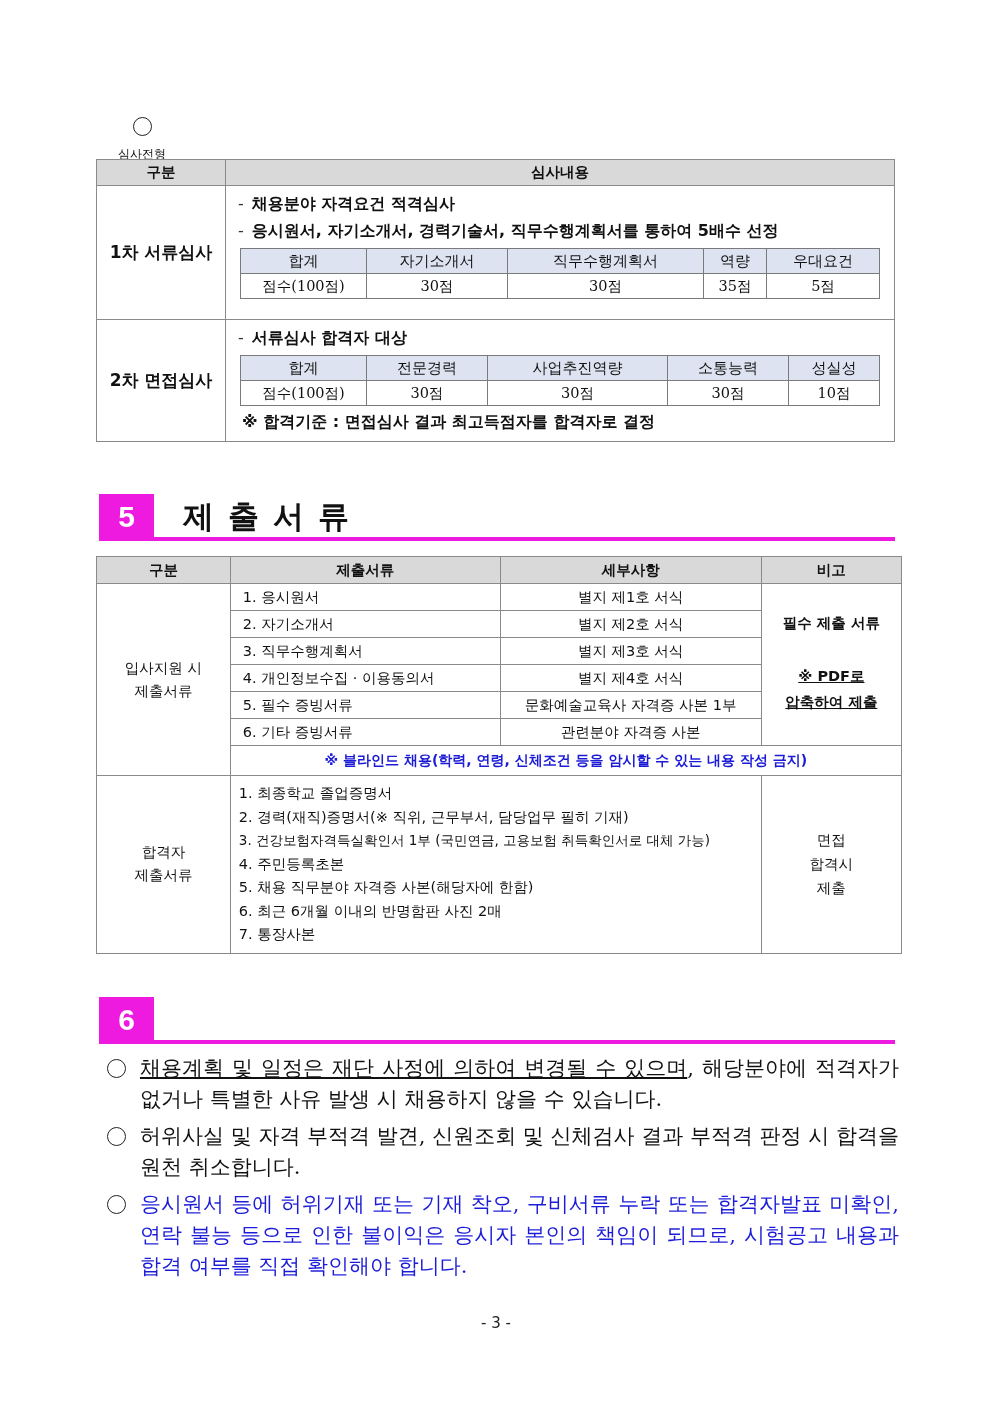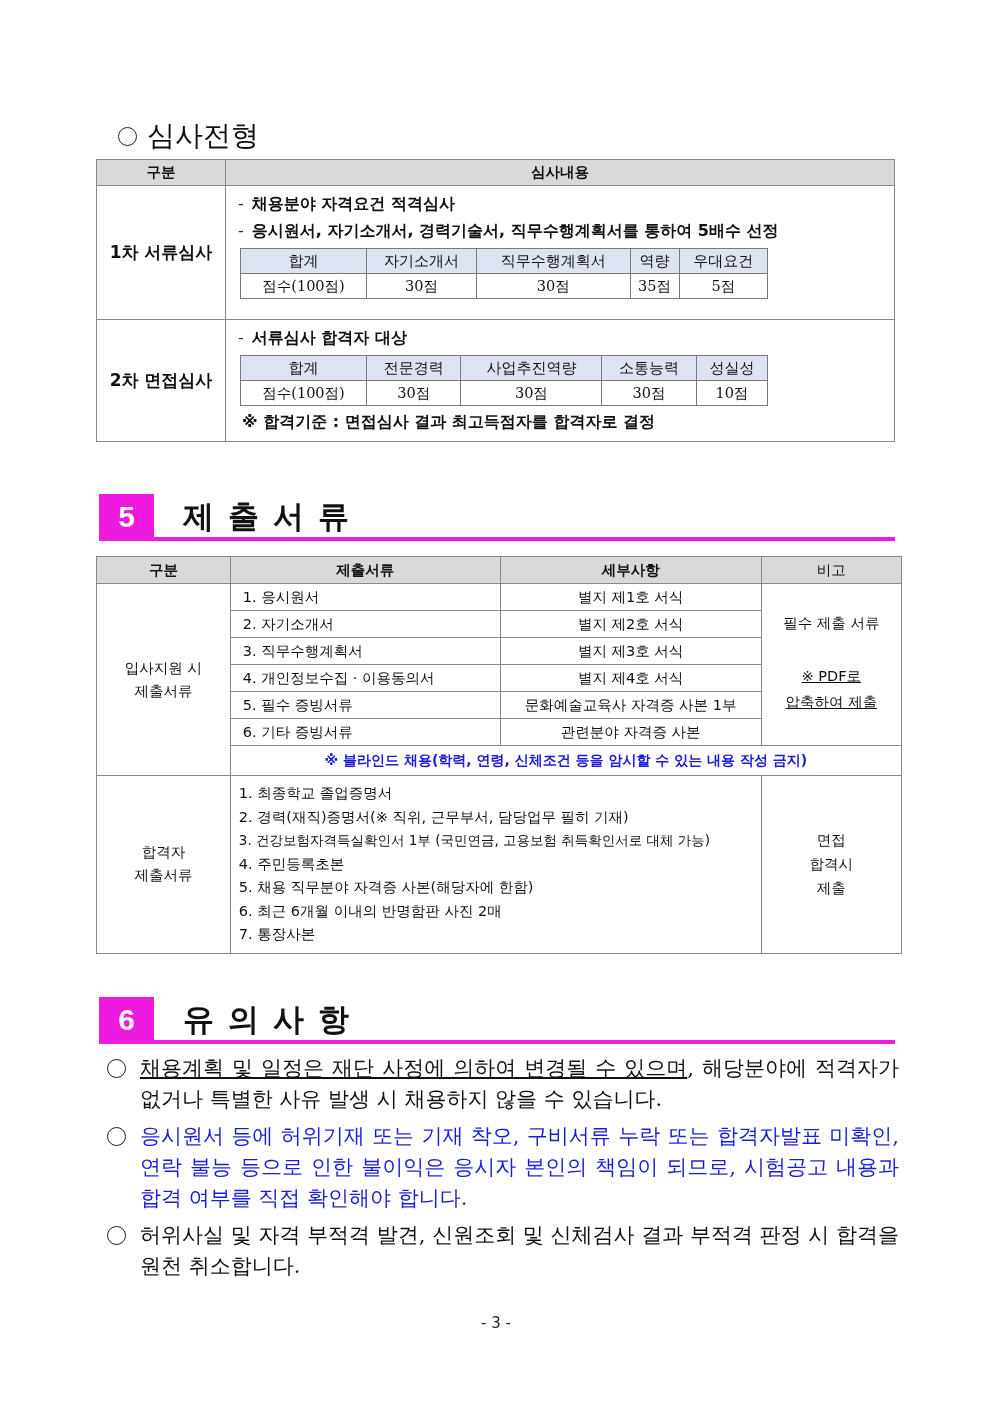--- a/index.html
+++ b/index.html
@@ -1,50 +1,50 @@
 <!DOCTYPE html>
 <html><head>
 <meta charset="utf-8">
 <style>
   * { box-sizing: border-box; margin: 0; padding: 0; }
   html, body { width: 992px; height: 1402px; background: #ffffff; }
   body { position: relative; font-family: "DejaVu Sans", "Liberation Sans", sans-serif; color: #111; }
 
-  .bullet-title { position: absolute; left: 118px; top: 117px; font-size: 28px; font-family: "DejaVu Serif", serif; color: #111; display: flex; align-items: center; gap: 10px; }
+  .bullet-title { position: absolute; left: 118px; top: 117px; font-size: 12px; font-family: "DejaVu Serif", serif; color: #111; display: flex; align-items: center; gap: 10px; flex-direction: column; }
   .circle { display: inline-block; width: 19px; height: 19px; border: 1.6px solid #222; border-radius: 50%; }
 
   table { border-collapse: collapse; }
   .t1 { position: absolute; left: 96px; top: 159px; width: 799px; font-size: 14px; }
   .t1 th, .t1 td { border: 1px solid #8a8a8a; }
   .t1 th { background: #d9d9d9; height: 26px; font-weight: bold; font-size: 14.5px; }
   .t1 .cat { width: 129px; text-align: center; font-weight: bold; font-size: 17px; }
   .t1 .content { padding: 4px 12px 4px 12px; vertical-align: top; }
   .line { font-weight: bold; font-size: 16px; line-height: 27px; }
   .dash { font-weight: normal; margin-right: 8px; color: #333; }
 
-  .score { width: 528px; margin: 4px 0 6px 2px; font-family: "DejaVu Serif", serif; font-size: 14.5px; }
+  .score { width: 640px; margin: 4px 0 6px 2px; font-family: "DejaVu Serif", serif; font-size: 14.5px; }
   .score td { border: 1px solid #7a7a7a; text-align: center; height: 25px; }
   .score tr.head td { background: #dde3f0; font-family: "DejaVu Sans", sans-serif; font-size: 15px; }
   .score tr.val td { background: #fff; }
   .score td.first { width: 126px; }
   .note-bold { font-weight: bold; font-size: 16px; margin-top: 6px; margin-left: 4px; }
 
   .sec-head { position: absolute; left: 99px; width: 796px; height: 46px; }
   .sec-num { position: absolute; left: 0; top: 0; width: 55px; height: 46px; background: #ee1ae0; color: #fff; font-family: "Liberation Sans", sans-serif; font-weight: bold; font-size: 30px; text-align: center; line-height: 46px; }
   .sec-title { position: absolute; left: 84px; top: 0; height: 42px; line-height: 44px; font-weight: bold; font-size: 31px; letter-spacing: 14px; color: #111; }
   .sec-line { position: absolute; left: 0; bottom: -1px; width: 796px; height: 4px; background: #ee1ae0; }
 
   .t2 { position: absolute; left: 96px; top: 556px; width: 806px; font-size: 14.5px; }
   .t2 th, .t2 td { border: 1px solid #8a8a8a; }
   .t2 th { background: #d9d9d9; height: 27px; font-weight: bold; }
   .t2 td { height: 27px; }
   .t2 .c0 { width: 125px; text-align: center; line-height: 23px; }
   .t2 .c1 { width: 252px; padding-left: 12px; }
   .t2 .c2 { width: 244px; text-align: center; }
-  .t2 .c3 { width: 131px; text-align: center; font-weight: normal; }
+  .t2 .c3 { width: 131px; text-align: center; font-weight: bold; }
   .t2 .blue { color: #1b1bd6; font-weight: bold; text-align: center; font-size: 14px; height: 30px; }
   .t2 .list { padding: 6px 8px; line-height: 23.5px; font-size: 14.5px; }
   .list .sm { font-size: 13.5px; }
   .u { text-decoration: underline; }
 
   .notes { position: absolute; left: 107px; top: 1053px; width: 792px; font-family: "DejaVu Serif", serif; font-size: 21px; line-height: 31px; }
   .note { position: relative; padding-left: 33px; margin-bottom: 6px; text-align: justify; }
   .note .circle { position: absolute; left: 0; top: 6px; width: 19px; height: 19px; }
   .note.blue { color: #1c1cd8; }
   .note.blue .circle { border-color: #222; }
@@ -187,32 +187,31 @@
       <div>면접</div>
       <div>합격시</div>
       <div>제출</div>
     </td>
   </tr>
 </tbody>
   </table>
 
 <div class="sec-head" style="top:997px">
   <div class="sec-num">6</div>
-  <div class="sec-title">유의사항</div>
   <div class="sec-line"></div>
 </div>
 
 <div class="notes">
   <div class="note">
     <span class="circle"></span>
     <span class="ul">채용계획 및 일정은 재단 사정에 의하여 변경될 수 있으며</span><span>, 해당분야에 적격자가 없거나 특별한 사유 발생 시 채용하지 않을 수 있습니다.</span>
   </div>
+  <div class="note">
+    <span class="circle"></span>
+    <span>허위사실 및 자격 부적격 발견, 신원조회 및 신체검사 결과 부적격 판정 시 합격을 원천 취소합니다.</span>
+  </div>
   <div class="note blue">
     <span class="circle"></span>
     <span>응시원서 등에 허위기재 또는 기재 착오, 구비서류 누락 또는 합격자발표 미확인, 연락 불능 등으로 인한 불이익은 응시자 본인의 책임이 되므로, 시험공고 내용과 합격 여부를 직접 확인해야 합니다.</span>
   </div>
-  <div class="note">
-    <span class="circle"></span>
-    <span>허위사실 및 자격 부적격 발견, 신원조회 및 신체검사 결과 부적격 판정 시 합격을 원천 취소합니다.</span>
-  </div>
 </div>
 
 <div class="pagenum">- 3 -</div>
 
 </body></html>

